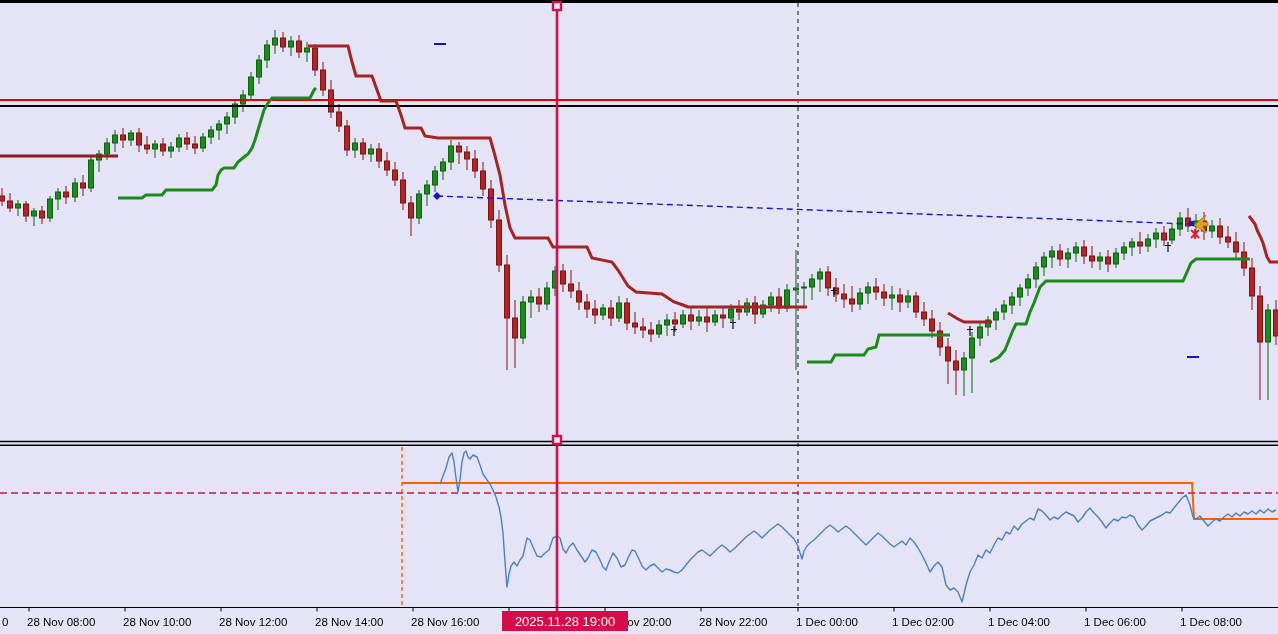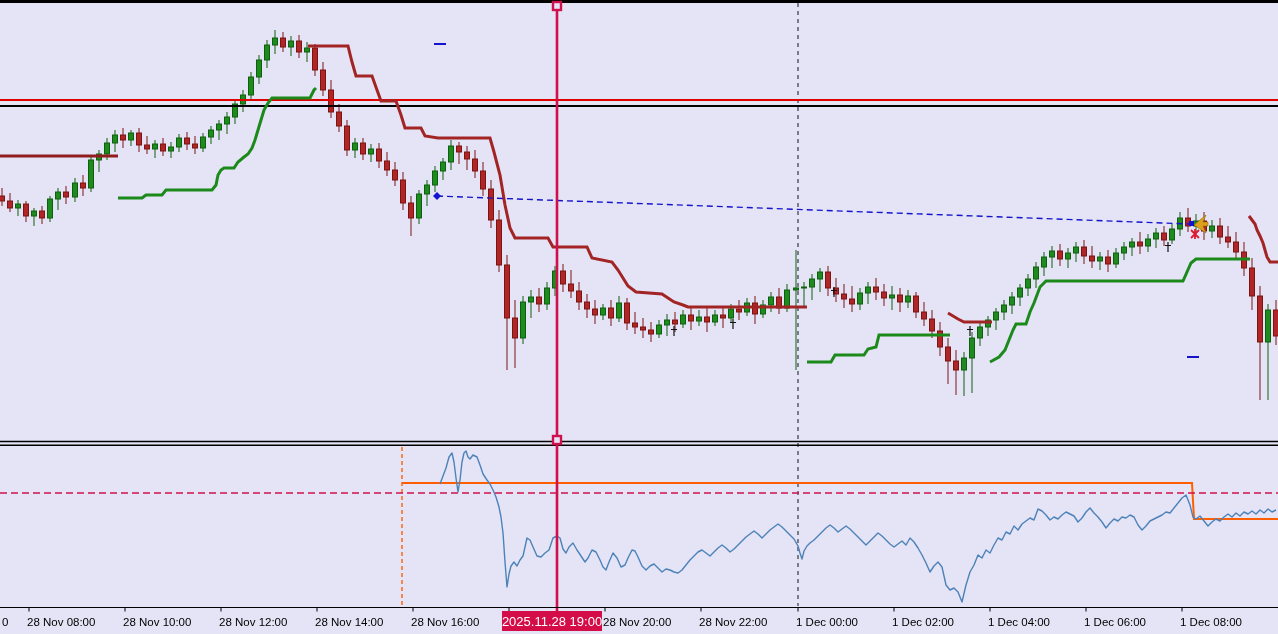--- a/index.html
+++ b/index.html
@@ -391,14 +391,14 @@
       <line x1="894" y1="607.5" x2="894" y2="611.5" stroke="#000" stroke-width="1"></line>
       <text x="892" y="626" font-size="11.5px" fill="#000000" font-family="&quot;Liberation Sans&quot;,sans-serif">1 Dec 02:00</text>
       <line x1="990" y1="607.5" x2="990" y2="611.5" stroke="#000" stroke-width="1"></line>
       <text x="988" y="626" font-size="11.5px" fill="#000000" font-family="&quot;Liberation Sans&quot;,sans-serif">1 Dec 04:00</text>
       <line x1="1086" y1="607.5" x2="1086" y2="611.5" stroke="#000" stroke-width="1"></line>
       <text x="1084" y="626" font-size="11.5px" fill="#000000" font-family="&quot;Liberation Sans&quot;,sans-serif">1 Dec 06:00</text>
       <line x1="1182" y1="607.5" x2="1182" y2="611.5" stroke="#000" stroke-width="1"></line>
       <text x="1180" y="626" font-size="11.5px" fill="#000000" font-family="&quot;Liberation Sans&quot;,sans-serif">1 Dec 08:00</text>
       <text x="2" y="626" font-size="11.5px" fill="#000000" font-family="&quot;Liberation Sans&quot;,sans-serif">0</text>
     </svg>
-  <div class="badge" id="time-badge" style="left: 502px; top: 611px; width: 100px; height: 20px; background: rgb(212, 12, 72); color: rgb(255, 255, 255);">2025.11.28 19:00</div>
+  <div class="badge" id="time-badge" style="left: 502px; top: 611px; width: 126px; height: 20px; background: rgb(212, 12, 72); color: rgb(255, 255, 255);">2025.11.28 19:00</div>
 </div>
 
 </body></html>

